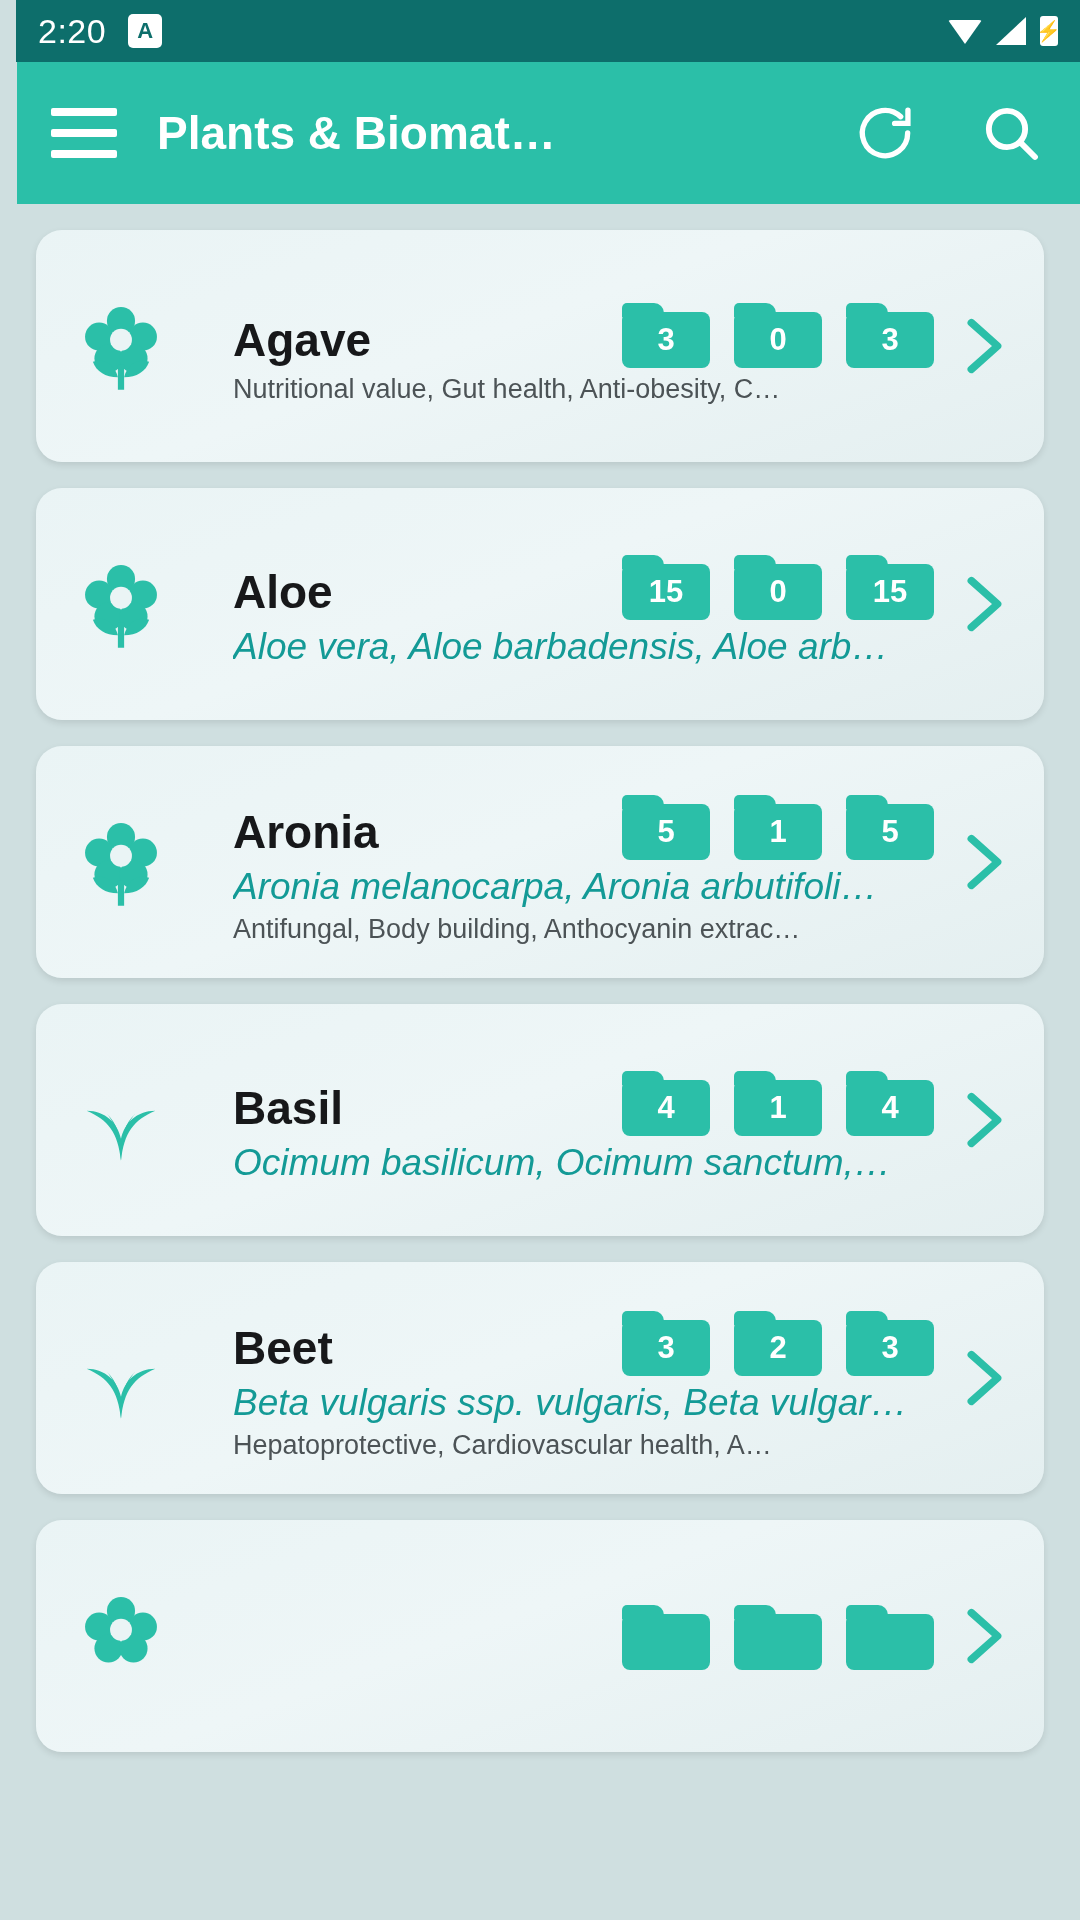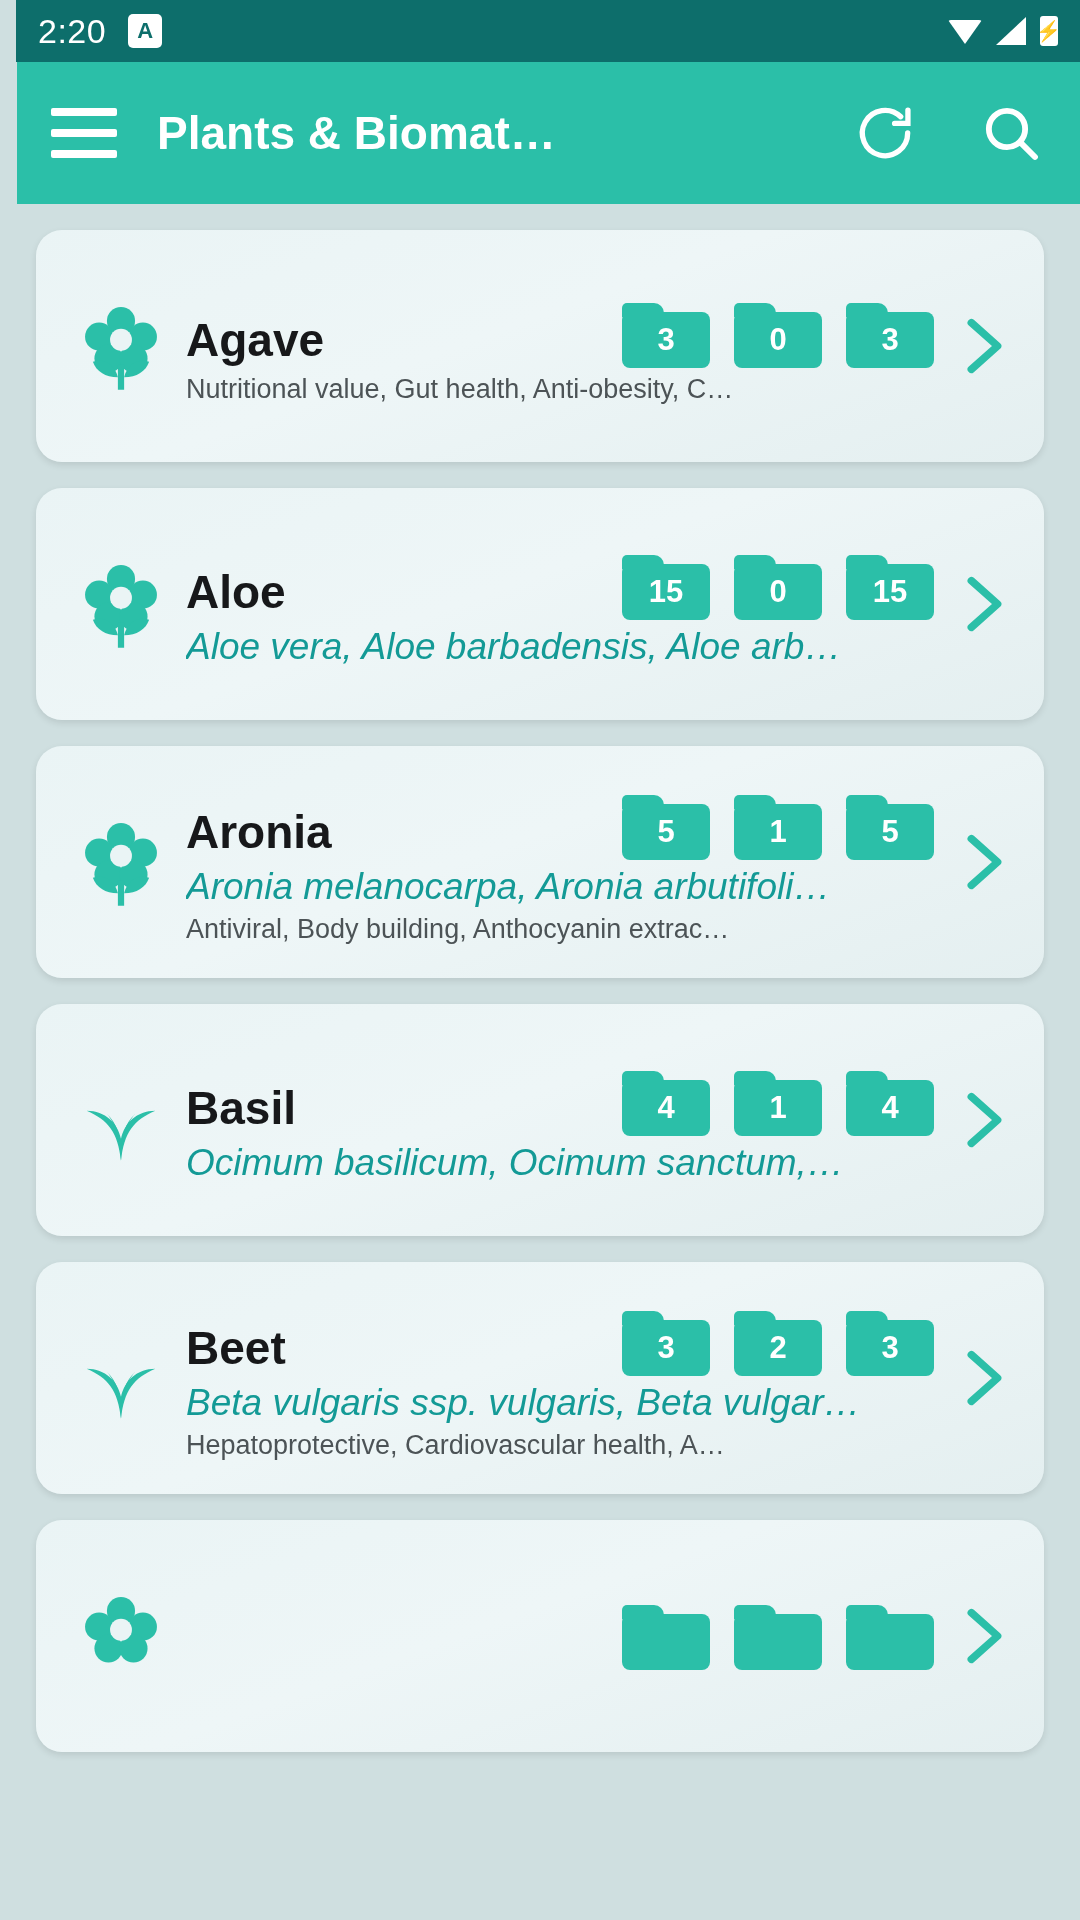--- a/index.html
+++ b/index.html
@@ -115,20 +115,21 @@
   .card-body {
     flex:1;
     min-width:0;
     padding-left:6px;
     display:flex;
     flex-direction:column;
     justify-content:center;
     gap:6px;
     height:100%;
     padding-top:24px;
+    margin-left:47px;
   }
   .card-row1 {
     display:flex;
     align-items:center;
     gap:0;
   }
   .card-title {
     font-size:46px;
     font-weight:bold;
     color:#17181a;
@@ -302,21 +303,21 @@
       <div class="card-body">
         <div class="card-row1">
           <div class="card-title">Aronia</div>
           <div class="badges">
             <div class="badge">5</div>
             <div class="badge">1</div>
             <div class="badge">5</div>
           </div>
         </div>
         <div class="card-sci">Aronia melanocarpa, Aronia arbutifoli…</div>
-        <div class="card-props">Antiviral, Body building, Anthocyanin extrac…</div>
+        <div class="card-props">Antifungal, Body building, Anthocyanin extrac…</div>
       </div>
       <div class="chevron">
         <svg width="70" height="70" viewBox="0 0 24 24" fill="none" stroke="#2bbfa8" stroke-width="2.6" stroke-linecap="round" stroke-linejoin="round">
           <polyline points="8,4 17,12 8,20"></polyline>
         </svg>
       </div>
     </div>
 
     <div class="card">
       <div class="card-icon">

